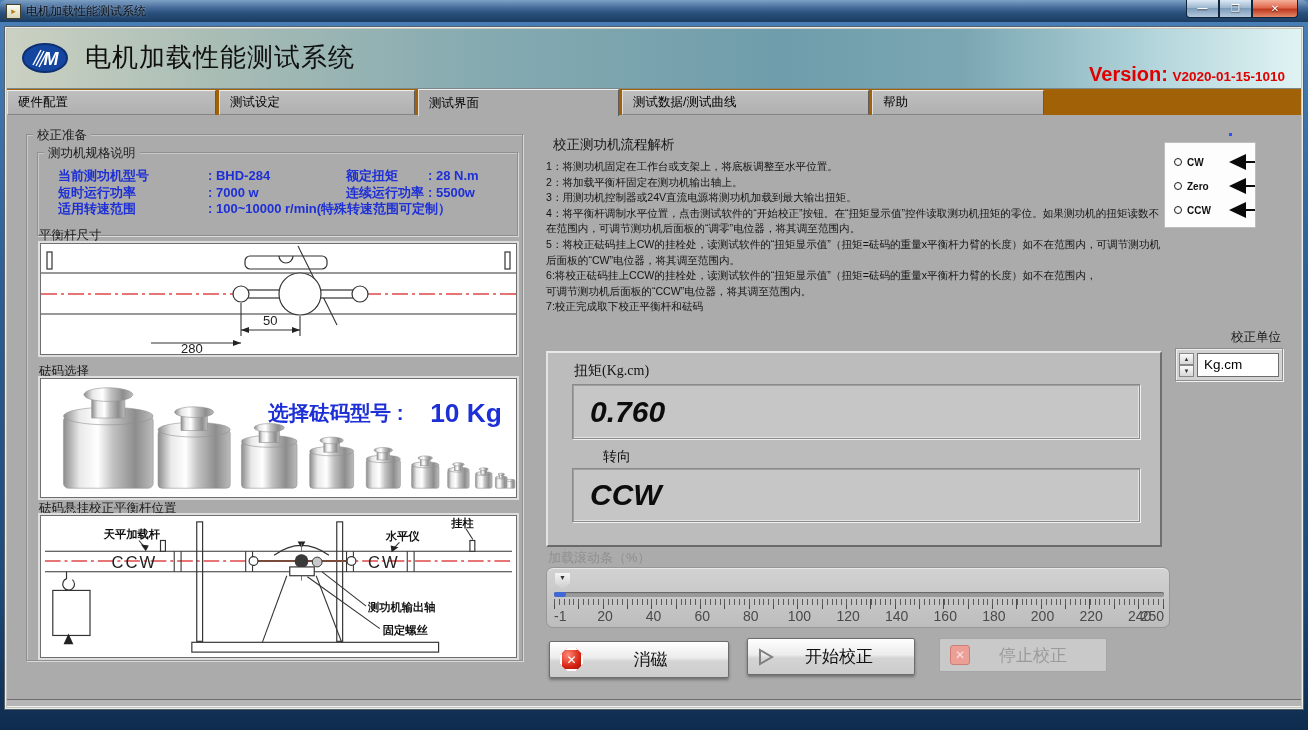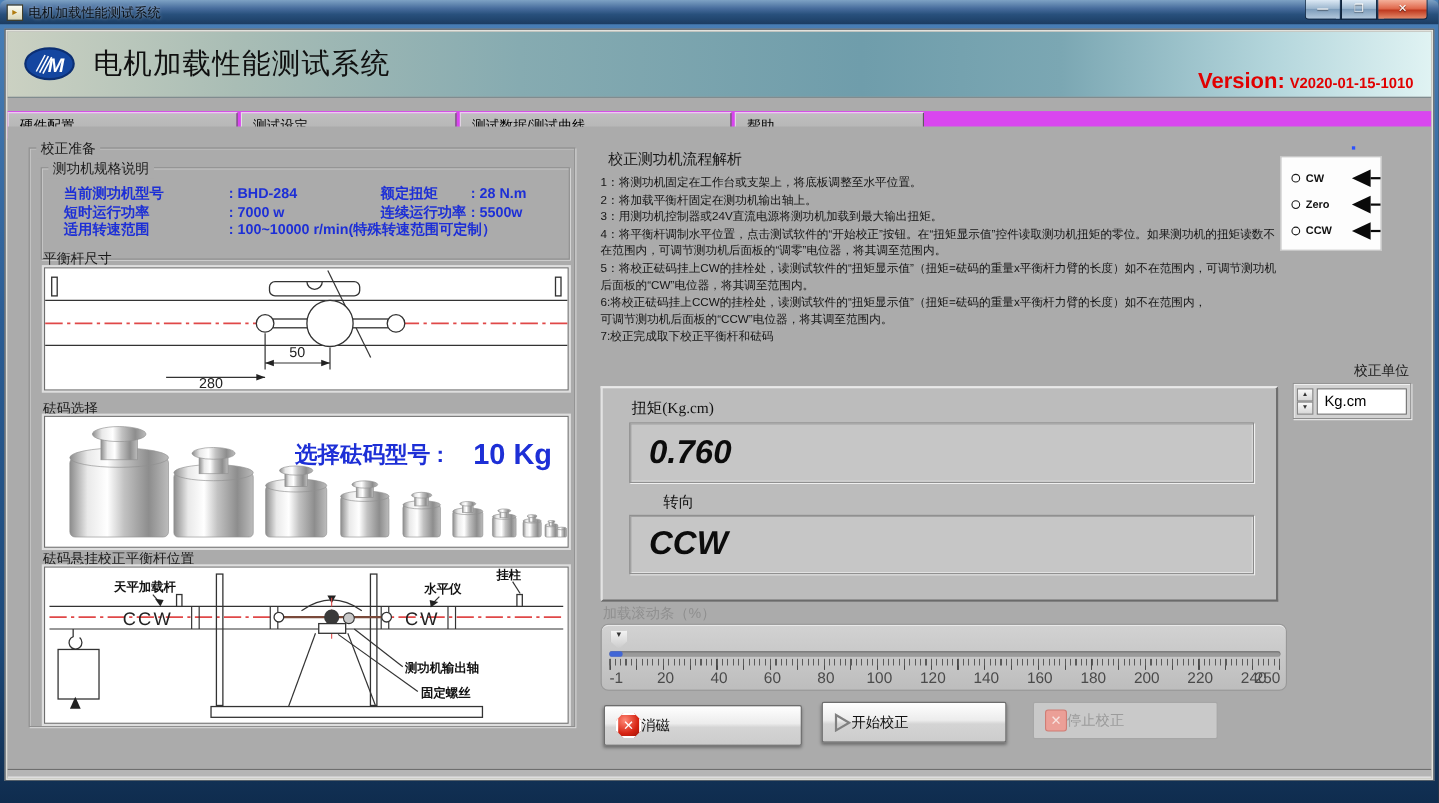--- a/index.html
+++ b/index.html
@@ -29,21 +29,21 @@
   .header { position:absolute; left:2px; top:2px; right:2px; height:60px;
     background:linear-gradient(90deg,#cbd1c2 0%,#a9bdb5 16%,#86abb1 36%,#6f9dab 60%,#7ba7b3 74%,#b4d6dc 89%,#e0f3f3 100%);
     border-bottom:1px solid #7c898c; }
   .logo { position:absolute; left:14px; top:12px; }
   .hdr-title { position:absolute; left:78px; top:11px; font-size:26px; font-weight:500; color:#101010; letter-spacing:1px; }
   .version { position:absolute; right:16px; top:34px; color:#e10000; white-space:nowrap; }
   .version .vl { font-size:20px; font-weight:bold; }
   .version .vv { font-size:13.5px; font-weight:bold; }
 
   
-  .tabs { position:absolute; left:2px; top:62px; right:2px; height:26px; display:flex; background:#d946ef;margin-top:12px; }
+  .tabs { position:absolute; left:2px; top:62px; right:2px; height:26px; display:flex; background:#a16207; }
   .tab { height:25px; margin-top:1px; margin-right:3px; line-height:23px; padding-left:10px; font-size:12.5px;
     color:#000; background:linear-gradient(#bfbfbf,#b0b0b0);
     border-top:1px solid #eeeeee; border-left:1px solid #e2e2e2; border-right:1px solid #5c5c5c;
     border-bottom:1px solid #858585; }
   .tab.active { height:27px; margin-top:0; line-height:26px; background:#ababab; border-bottom:none; position:relative; z-index:4; }
 
   .content { position:absolute; left:2px; top:88px; right:2px; bottom:10px; background:#ababab; overflow:hidden; }
   .bottom-strip { position:absolute; left:2px; right:2px; bottom:2px; height:8px; background:#b5b5b5;
     border-top:1px solid #6e6e6e; border-bottom:1px solid #efefef; }
 
@@ -105,21 +105,21 @@
   .ruler.minor { top:31px; height:6px; background:repeating-linear-gradient(to right,#5a5a5a 0 1px,transparent 1px 4.87px); }
   .ruler.major { top:31px; height:10px; background:repeating-linear-gradient(to right,#4a4a4a 0 1px,transparent 1px 24.34px); }
   .sl-labels { position:absolute; left:7px; top:40px; width:610px; height:18px; }
   .sl-tick { position:absolute; font-size:14px; color:#4a4a4a; transform:translateX(-50%); white-space:nowrap; }
   .sl-tick.first { transform:none; }
   .sl-tick.last { transform:translateX(-100%); }
 
   
   .btn { position:absolute; height:37px; display:flex; align-items:center; border:1px solid #6d6d6d; border-radius:2px;
     background:linear-gradient(#ffffff,#ececec 45%,#d4d4d4 55%,#cccccc); box-shadow:0 2px 3px rgba(0,0,0,.35); padding:0 10px; }
-  .btn .blabel { flex:1; text-align:left; font-size:13px; color:#111; }
+  .btn .blabel { flex:1; text-align:center; font-size:17px; color:#111; }
   .btn.disabled { background:#c9c9c9; border-color:#a6a6a6; box-shadow:none; }
   .btn.disabled .blabel { color:#9b9b9b; }
   .icon-octagon { width:23px; height:23px; flex:none;
     clip-path:polygon(30% 0,70% 0,100% 30%,100% 70%,70% 100%,30% 100%,0 70%,0 30%);
     background:radial-gradient(circle at 35% 30%, #ff8876, #d62312 55%, #8d0e04);
     box-shadow:inset 0 0 0 2px #fff; display:flex; align-items:center; justify-content:center;
     color:#fff; font-size:12px; font-weight:bold; }
   .icon-play { flex:none; }
   .icon-stopx { width:20px; height:20px; flex:none; border-radius:3px; background:#eb9f97; border:1px solid #cf7d75;
     display:flex; align-items:center; justify-content:center; color:#f8e3e0; font-size:12px; font-weight:bold; }
@@ -164,20 +164,21 @@
       <div class="hdr-title">电机加载性能测试系统</div>
       <div class="version">
         <span class="vl">Version:</span>
         <span class="vv">V2020-01-15-1010</span>
       </div>
     </div>
 
     <div class="tabs">
       <div class="tab" style="width:209px">硬件配置</div>
       <div class="tab" style="width:196px">测试设定</div>
+      <div class="tab active" style="width:201px">测试界面</div>
       <div class="tab" style="width:247px">测试数据/测试曲线</div>
       <div class="tab" style="width:172px">帮助</div>
     </div>
 
     <div class="content">
 
       <div class="grp prep-grp">
         <div class="grp-label">校正准备</div>
 
         <div class="grp spec-box">

